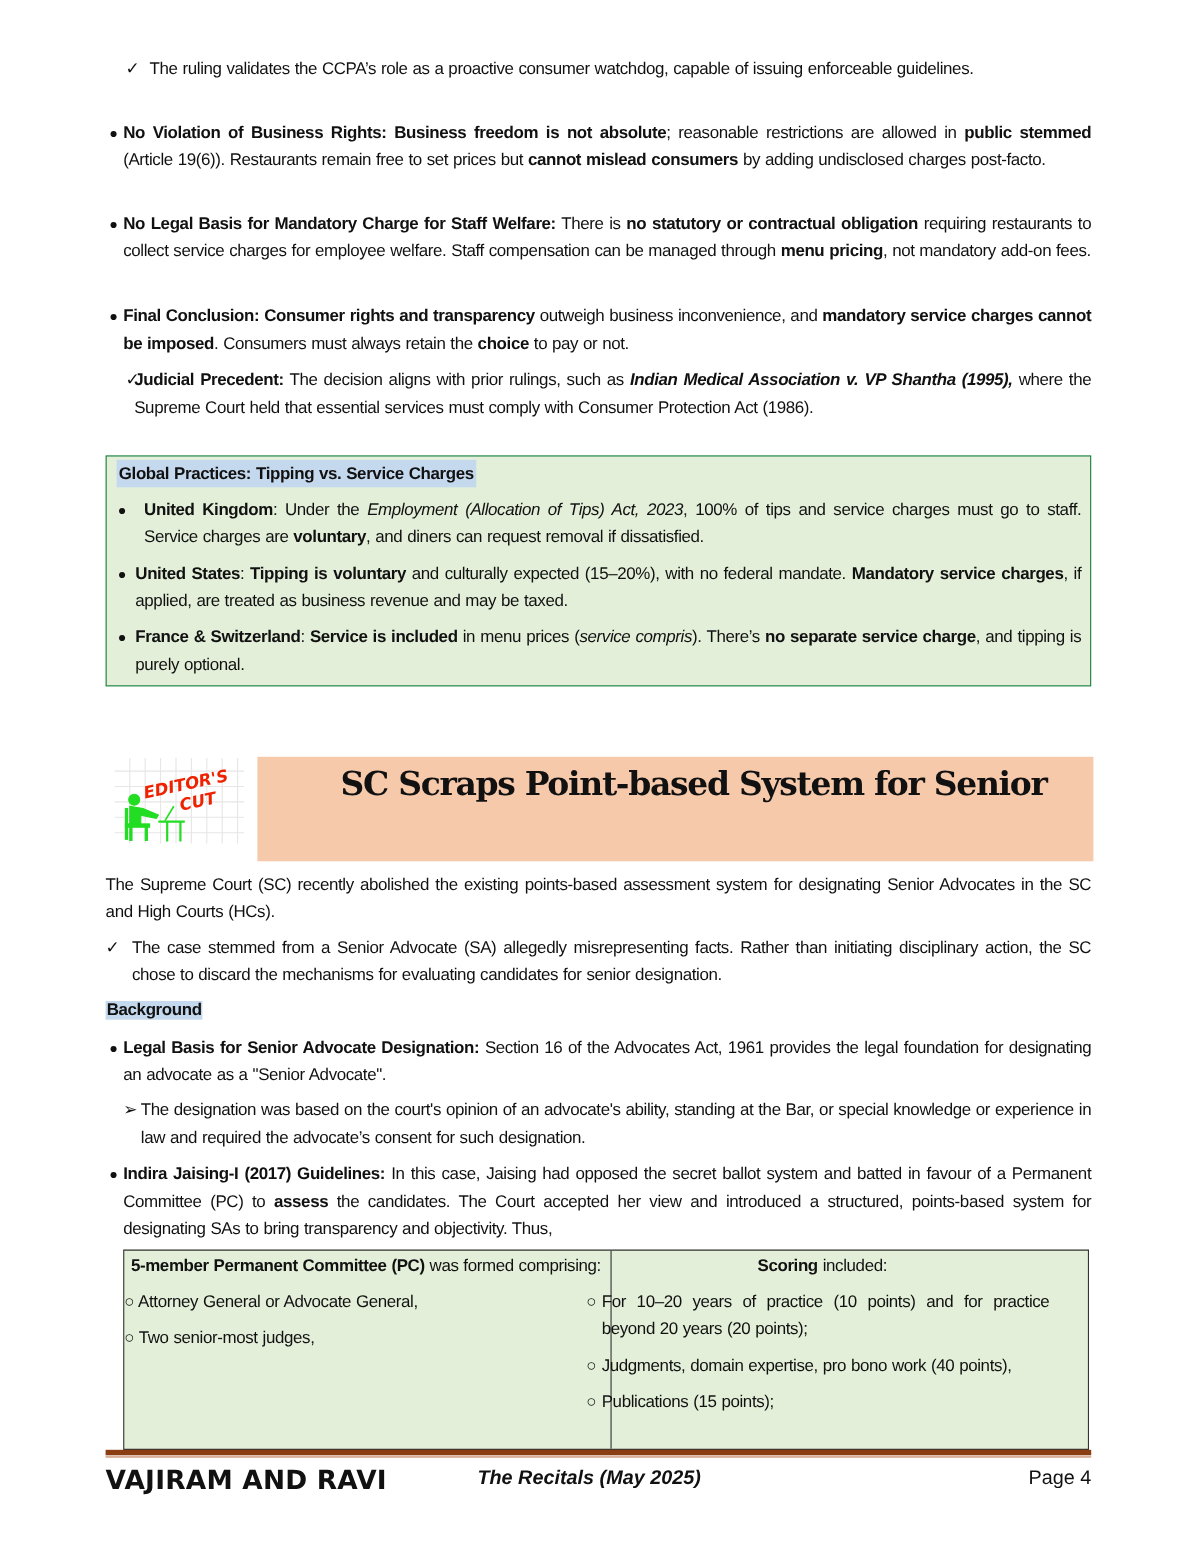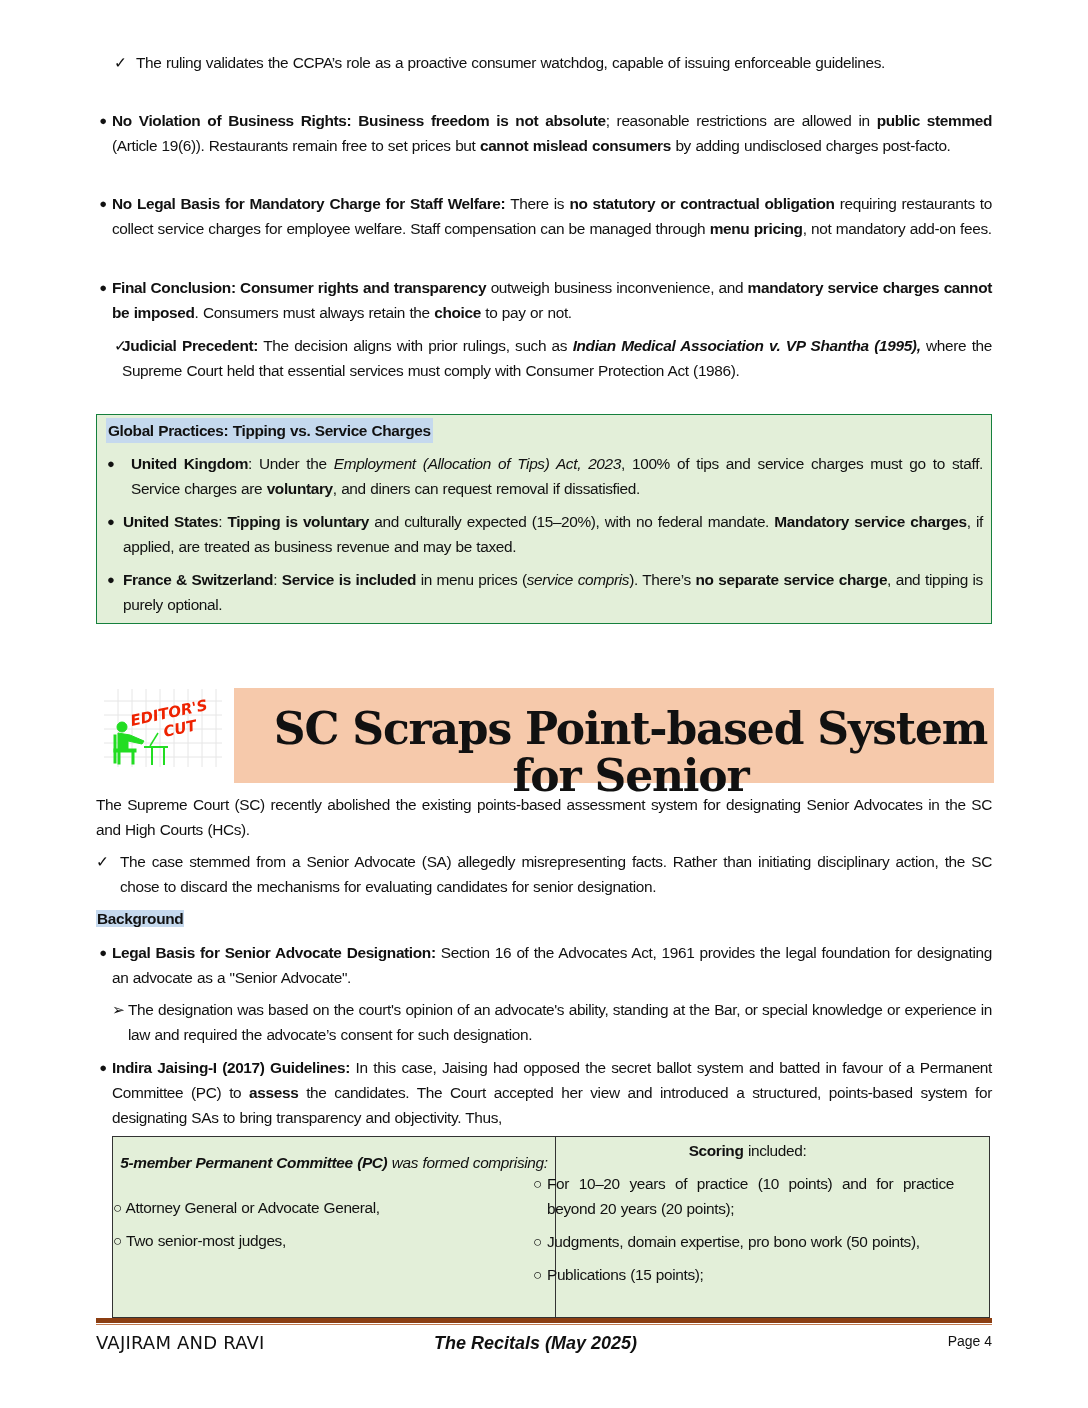--- a/index.html
+++ b/index.html
@@ -14,36 +14,36 @@
   .bullet-row { position: absolute; left: 0; width: 896px; }
   .bullet-row .mk { position: absolute; left: 0; top: 0; width: 14px; text-align: center; }
   .bullet-row .bd { margin-left: 16px; }
   .check-row { position: absolute; }
   .check-row .mk { position: absolute; left: 0; top: 0; }
   .dot { font-size: 13px; }
   .gbox { position: absolute; left: 0; top: 414px; width: 894px; height: 208px;
           background: #e3efd9; border: 1px solid #15803d; }
   .gtitle { position: absolute; left: 9px; top: 3px; background: #c5d9ee; padding: 0 2px; font-weight: bold; }
   .banner { position: absolute; left: 138px; top: 688px; width: 760px; height: 95px; background: #f6c9ab; }
-  .banner-title { font-family: "DejaVu Serif", "Liberation Serif", serif; font-weight: bold; font-size: 44px;
-                  line-height: 47px; text-align: center; letter-spacing: -1.2px; padding-top: 17px; color: #111; margin-left: 33px; }
+  .banner-title { font-family: "DejaVu Serif", "Liberation Serif", serif; font-weight: bold; font-size: 30px;
+                  line-height: 47px; text-align: center; letter-spacing: -1.2px; padding-top: 2px; color: #111; margin-left: 33px; }
   .logo { position: absolute; left: 8px; top: 689px; width: 118px; height: 78px; }
   .hl { background: #c5d9ee; font-weight: bold; padding: 0 1px; }
   .tbl { position: absolute; left: 16px; top: 1136px; width: 876px; height: 180px;
          background: #e3efd9; border: 1px solid #333; border-bottom: 2px solid #333; }
   .tbl .col { position: absolute; top: 0; bottom: 0; }
   .tbl .c1 { left: 0; width: 442px; border-right: 1px solid #333; }
   .tbl .c2 { left: 418px; width: 433px; }
   .footer-rule { position: absolute; left: 0; top: 1318px; width: 896px; height: 5px; background: #8b3e12; }
   .footer-rule2 { position: absolute; left: 0; top: 1324px; width: 896px; height: 1px; background: #c07a50; }
-  .f-left { position: absolute; left: 0; top: 1332px; font-family: "DejaVu Sans", sans-serif; font-weight: normal;
-            font-size: 18px; letter-spacing: 0.2px; }
+  .f-left { position: absolute; left: 0; top: 1332px; font-family: "DejaVu Sans", sans-serif; font-weight: bold;
+            font-size: 24px; letter-spacing: 0.2px; }
   .f-mid { position: absolute; left: 338px; top: 1333px; font-family: "Liberation Sans", sans-serif; font-weight: bold;
            font-style: italic; font-size: 18px; }
-  .f-right { position: absolute; right: 0; top: 1333px; font-family: "Liberation Sans", sans-serif; font-size: 14px; }
+  .f-right { position: absolute; right: 0; top: 1333px; font-family: "Liberation Sans", sans-serif; font-size: 18px; }
 </style>
 </head>
 <body>
 
 <div class="page">
 
   <div class="check-row txt" style="left:18px; top:50px; width:878px;">
     <span class="mk">✓</span>
     <div style="margin-left:22px;">The ruling validates the CCPA’s role as a proactive consumer watchdog, capable of issuing enforceable guidelines.</div>
   </div>
@@ -166,37 +166,37 @@
 
   <div class="bullet-row txt" style="top:1055px;">
     <span class="mk dot">●</span>
     <div class="bd">
       <b>Indira Jaising-I (2017) Guidelines:</b><span> In this case, Jaising had opposed the secret ballot system and batted in favour of a Permanent Committee (PC) to </span><b>assess</b><span> the candidates. The Court accepted her view and introduced a structured, points-based system for designating SAs to bring transparency and objectivity. Thus,</span>
     </div>
   </div>
 
   <div class="tbl txt">
     <div class="col c1">
-      <div style="text-align:center; padding:12px 6px; margin-top:1px;font-style:italic;">
+      <div style="padding:0 6px; margin-top:1px;">
         <b>5-member Permanent Committee (PC)</b><span> was formed comprising:</span>
       </div>
       <div style="margin-top:8px;"><span>○ </span><span>Attorney General or Advocate General,</span></div>
       <div style="margin-top:8px;"><span>○ </span><span>Two senior-most judges,</span></div>
     </div>
     <div class="col c2">
       <div style="text-align:center; margin-top:1px;">
         <b>Scoring</b><span> included:</span>
       </div>
       <div style="position:relative; margin-top:8px; padding-right:10px;">
           <span style="position:absolute; left:2px;">○</span>
           <div style="margin-left:16px;">For 10–20 years of practice (10 points) and for practice beyond 20 years (20 points);</div>
         </div>
       <div style="position:relative; margin-top:8px; padding-right:10px;">
           <span style="position:absolute; left:2px;">○</span>
-          <div style="margin-left:16px;">Judgments, domain expertise, pro bono work (50 points),</div>
+          <div style="margin-left:16px;">Judgments, domain expertise, pro bono work (40 points),</div>
         </div>
       <div style="position:relative; margin-top:8px; padding-right:10px;">
           <span style="position:absolute; left:2px;">○</span>
           <div style="margin-left:16px;">Publications (15 points);</div>
         </div>
     </div>
   </div>
 
   <div class="footer-rule"></div>
   <div class="footer-rule2"></div>

